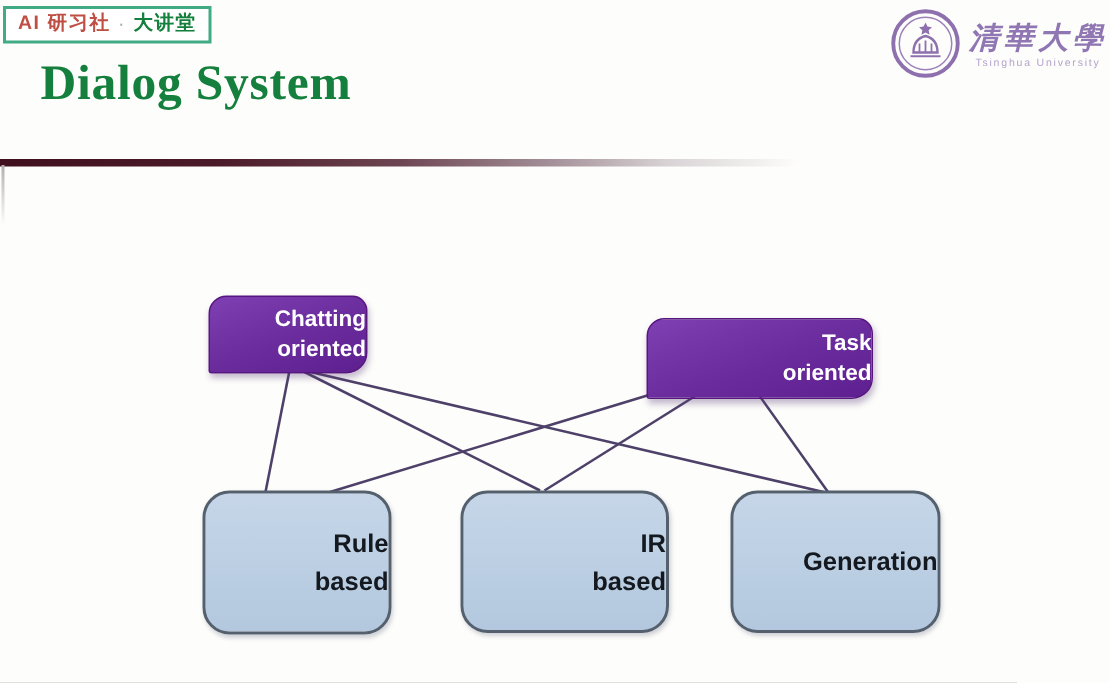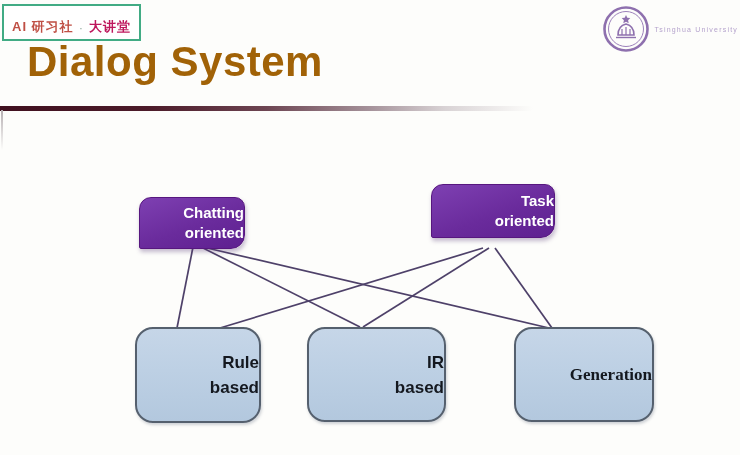--- a/index.html
+++ b/index.html
@@ -6,45 +6,45 @@
   body{font-family:"Liberation Sans", sans-serif; background:#888;}
   #slide{
     position:relative; width:740px; height:455px; overflow:hidden;
     background:#fdfdfb;
   }
 
   
   .badge{
     position:absolute; left:2px; top:4px;
     border:2px solid #41ab84; background:rgba(255,255,255,.85);
-    padding:12px 8px 3px 8px; font-size:13px; font-weight:bold;
+    padding:0 8px 3px 8px; font-size:13px; font-weight:bold;
     letter-spacing:1px; display:flex; gap:5px; align-items:center;
   }
   .badge .p1{color:#bf4f44;}
   .badge .sep{color:#9ab0a6; font-weight:normal;}
-  .badge .p2{color:#be185d;}
+  .badge .p2{color:#15803d;}
 
   
   .logo{
     position:absolute; right:2px; top:5px; display:flex; align-items:center;
   }
   .logo .seal{width:48px; height:48px; flex:0 0 auto;}
   .logo .names{margin-left:5px; display:flex; flex-direction:column; align-items:center;}
   .logo .cn{
     font-family:"DejaVu Serif", serif; font-weight:bold; font-style:italic;
     font-size:20px; color:#9076b2; letter-spacing:3px; line-height:26px; white-space:nowrap;
   }
   .logo .en{
     font-size:7px; color:#b4a2cc; letter-spacing:1.2px; margin-top:1px; white-space:nowrap;
   }
 
   
   .title{
     position:absolute; left:27px; top:38px;
-    font-size:42px; font-weight:800; color:#a16207; letter-spacing:.5px;
+    font-size:33px; font-weight:800; color:#15803d; letter-spacing:.5px;font-family:Liberation Serif, serif;
   }
 
   
   .accent-bar{
     position:absolute; left:0; top:106px; width:740px; height:5px;
     background:linear-gradient(to right,
       #40101f 0%, #4c1b29 20%, #6d4552 36%, #a5929a 50%,
       #d8d2d4 60%, rgba(255,255,255,0) 72%);
   }
   .accent-tick{
@@ -69,24 +69,24 @@
     box-shadow:1px 3px 4px rgba(90,60,120,.35);
   }
   .node-bottom{
     background:linear-gradient(180deg,#c6d6e8 0%, #bdd0e4 45%, #b3c8de 100%);
     border:2px solid #55606e;
     border-radius:18px;
     color:#14181f; font-weight:bold; font-size:17px; line-height:25px;
     box-shadow:1px 2px 3px rgba(100,110,130,.3);
   }
   #node-chatting-machine{left:139px; top:197px; width:104px; height:50px;}
-  #node-task-oriented  {left:431px; top:184px; width:122px; height:52px;}
+  #node-task-oriented  {left:431px; top:212px; width:122px; height:52px;padding-left:27px;}
   #node-rule-based     {left:115px; top:327px; width:122px; height:92px;margin-left:20px;}
   #node-ir-based       {left:280px; top:327px; width:135px; height:91px;margin-left:27px;}
-  #node-generation     {left:514px; top:327px; width:136px; height:91px;font-family:Liberation Serif, serif;}
+  #node-generation     {left:487px; top:327px; width:136px; height:91px;}
 </style>
 </head>
 <body>
 
 <div id="slide">
 
   <div class="badge">
     <span class="p1">AI 研习社</span>
     <span class="sep">·</span>
     <span class="p2">大讲堂</span>
@@ -97,20 +97,21 @@
       <circle cx="24" cy="24" r="21.5" fill="none" stroke="#8e70ae" stroke-width="2.6"></circle>
       <circle cx="24" cy="24" r="17.5" fill="none" stroke="#9c81ba" stroke-width="1"></circle>
       <path d="M24 10 l1.3 2.7 3 .4 -2.2 2.1 .6 3 -2.7 -1.5 -2.7 1.5 .6 -3 -2.2 -2.1 3 -.4 z" fill="#8e70ae"></path>
       <path d="M16 30 q0 -9 8 -11 q8 2 8 11 z" fill="none" stroke="#8e70ae" stroke-width="1.6"></path>
       <line x1="20" y1="24" x2="20" y2="30" stroke="#8e70ae" stroke-width="1.2"></line>
       <line x1="24" y1="22" x2="24" y2="30" stroke="#8e70ae" stroke-width="1.2"></line>
       <line x1="28" y1="24" x2="28" y2="30" stroke="#8e70ae" stroke-width="1.2"></line>
       <line x1="14" y1="32.5" x2="34" y2="32.5" stroke="#8e70ae" stroke-width="1.4"></line>
     </svg>
     <div class="names">
+      <div class="cn">清華大學</div>
       <div class="en">Tsinghua University</div>
     </div>
   </div>
 
   <div class="title">Dialog System</div>
 
   <div class="accent-bar"></div>
   <div class="accent-tick"></div>
 
   <svg id="edge-svg" viewBox="0 0 740 455">

